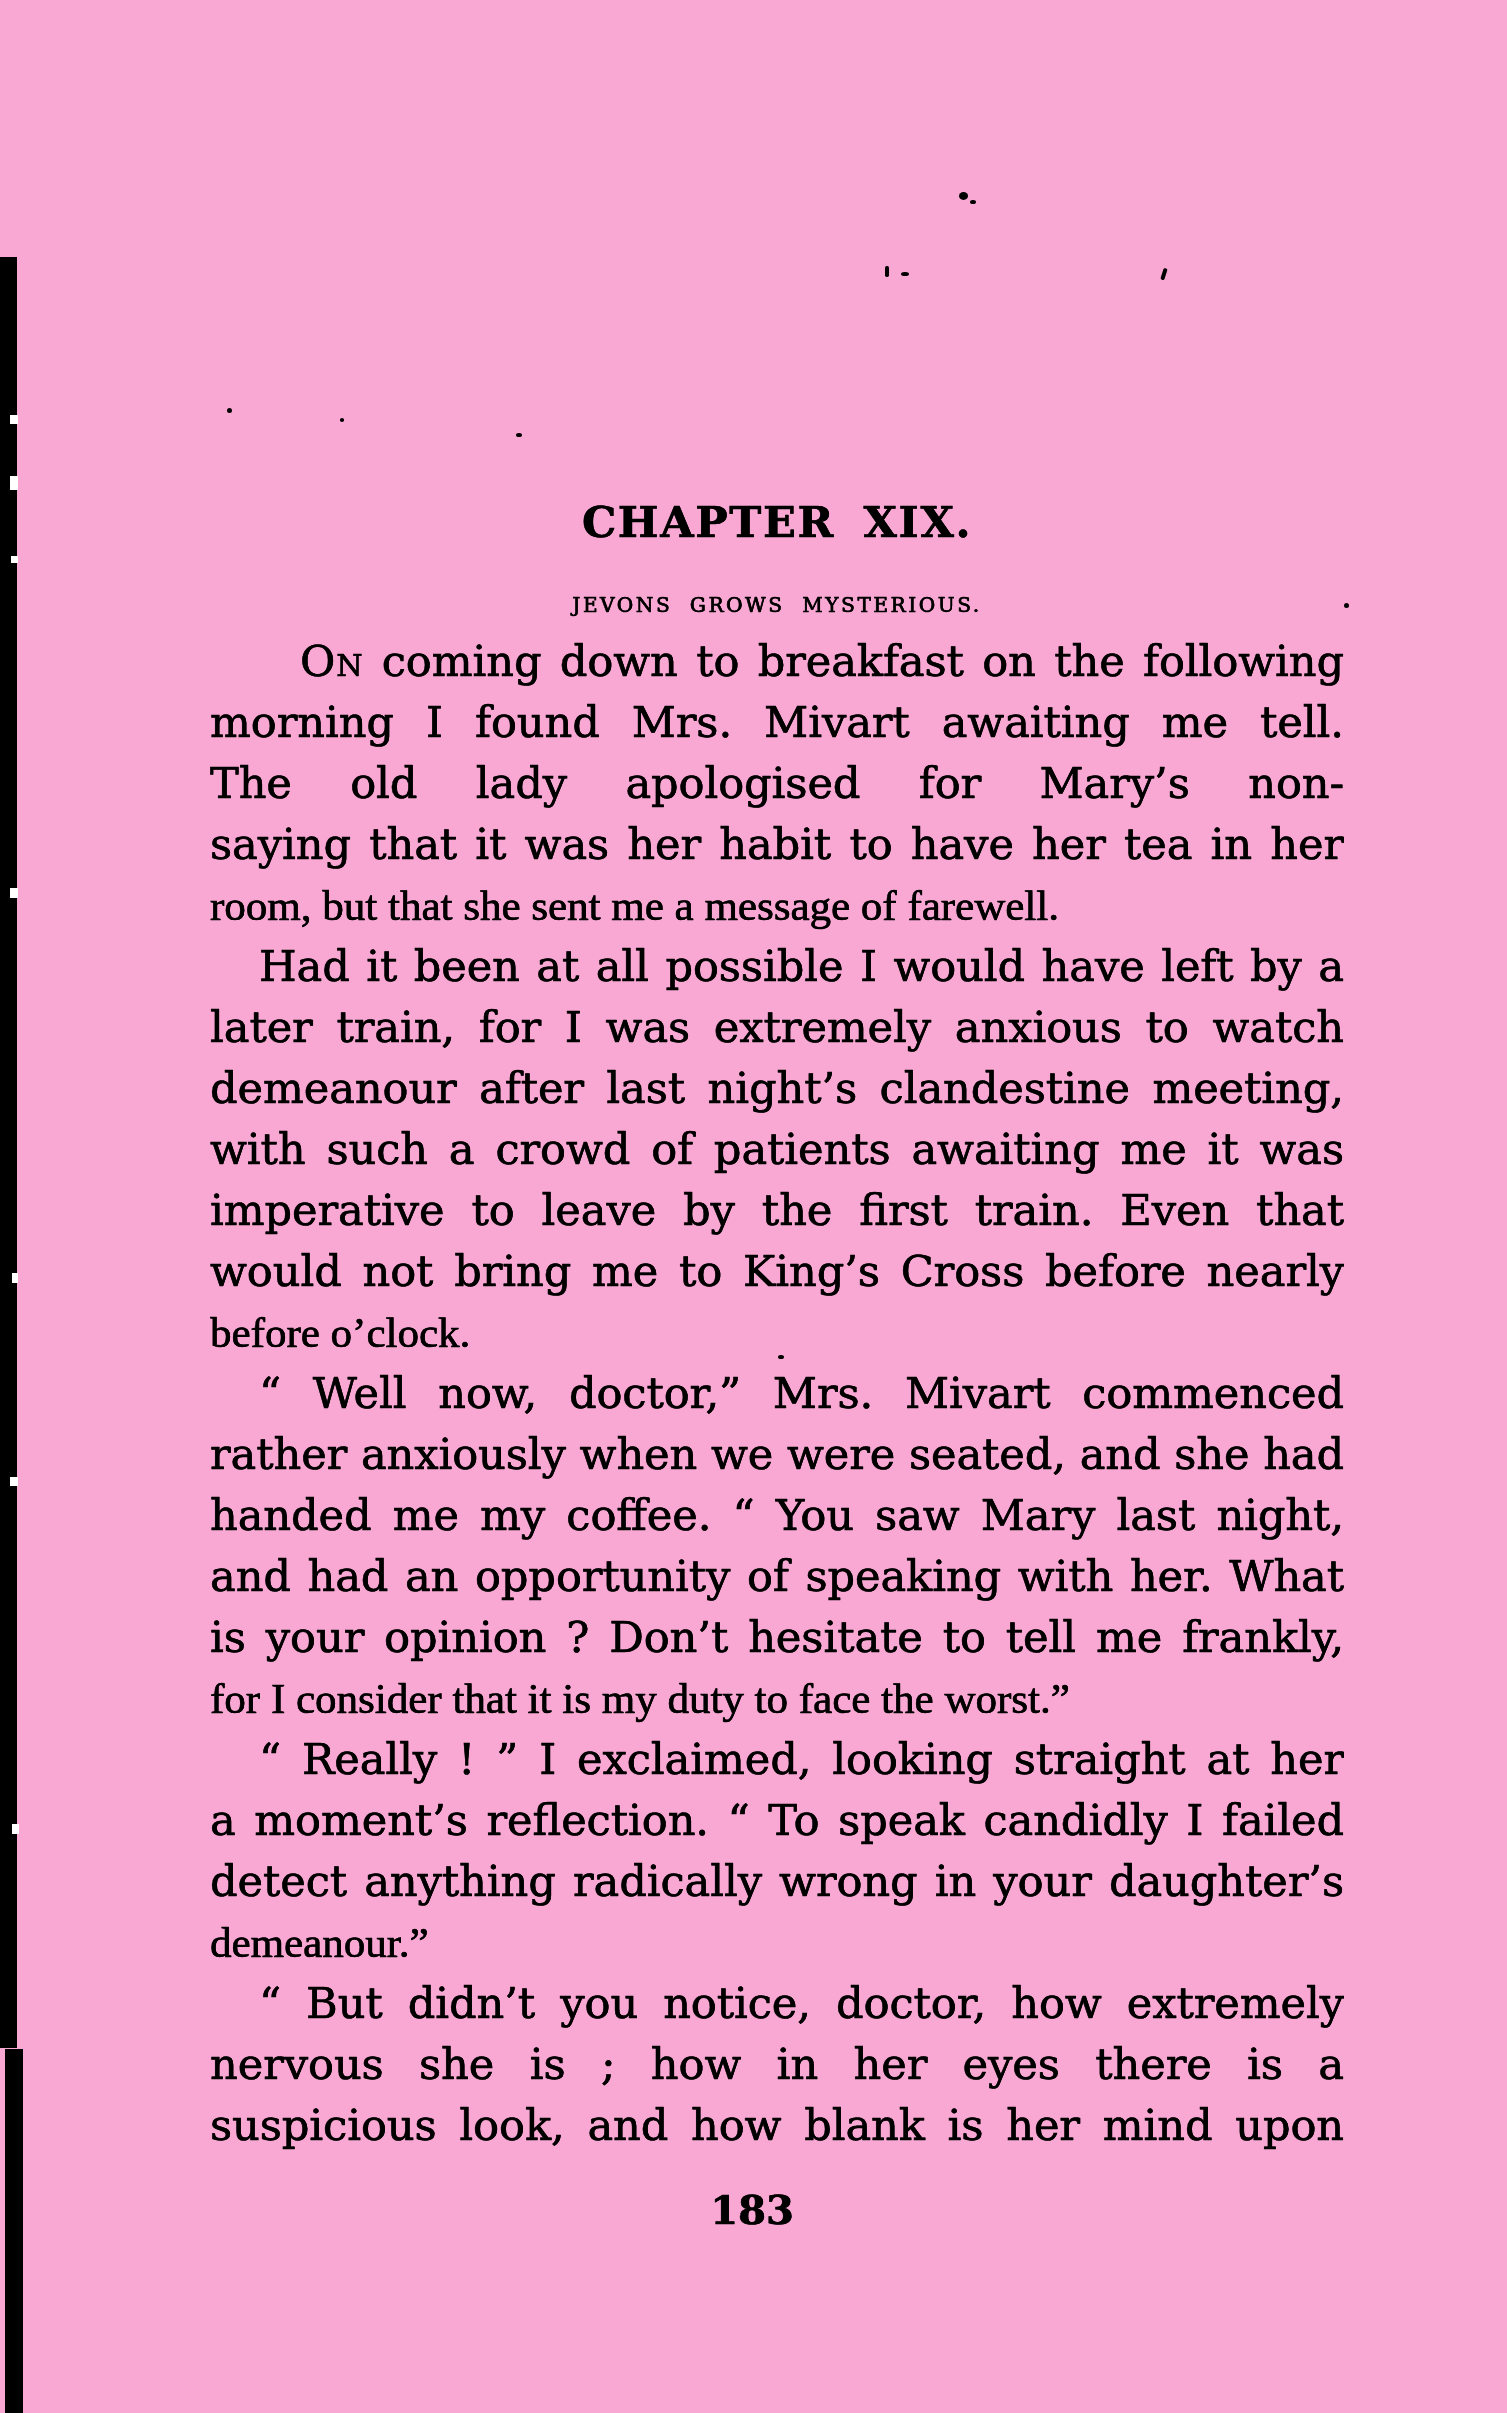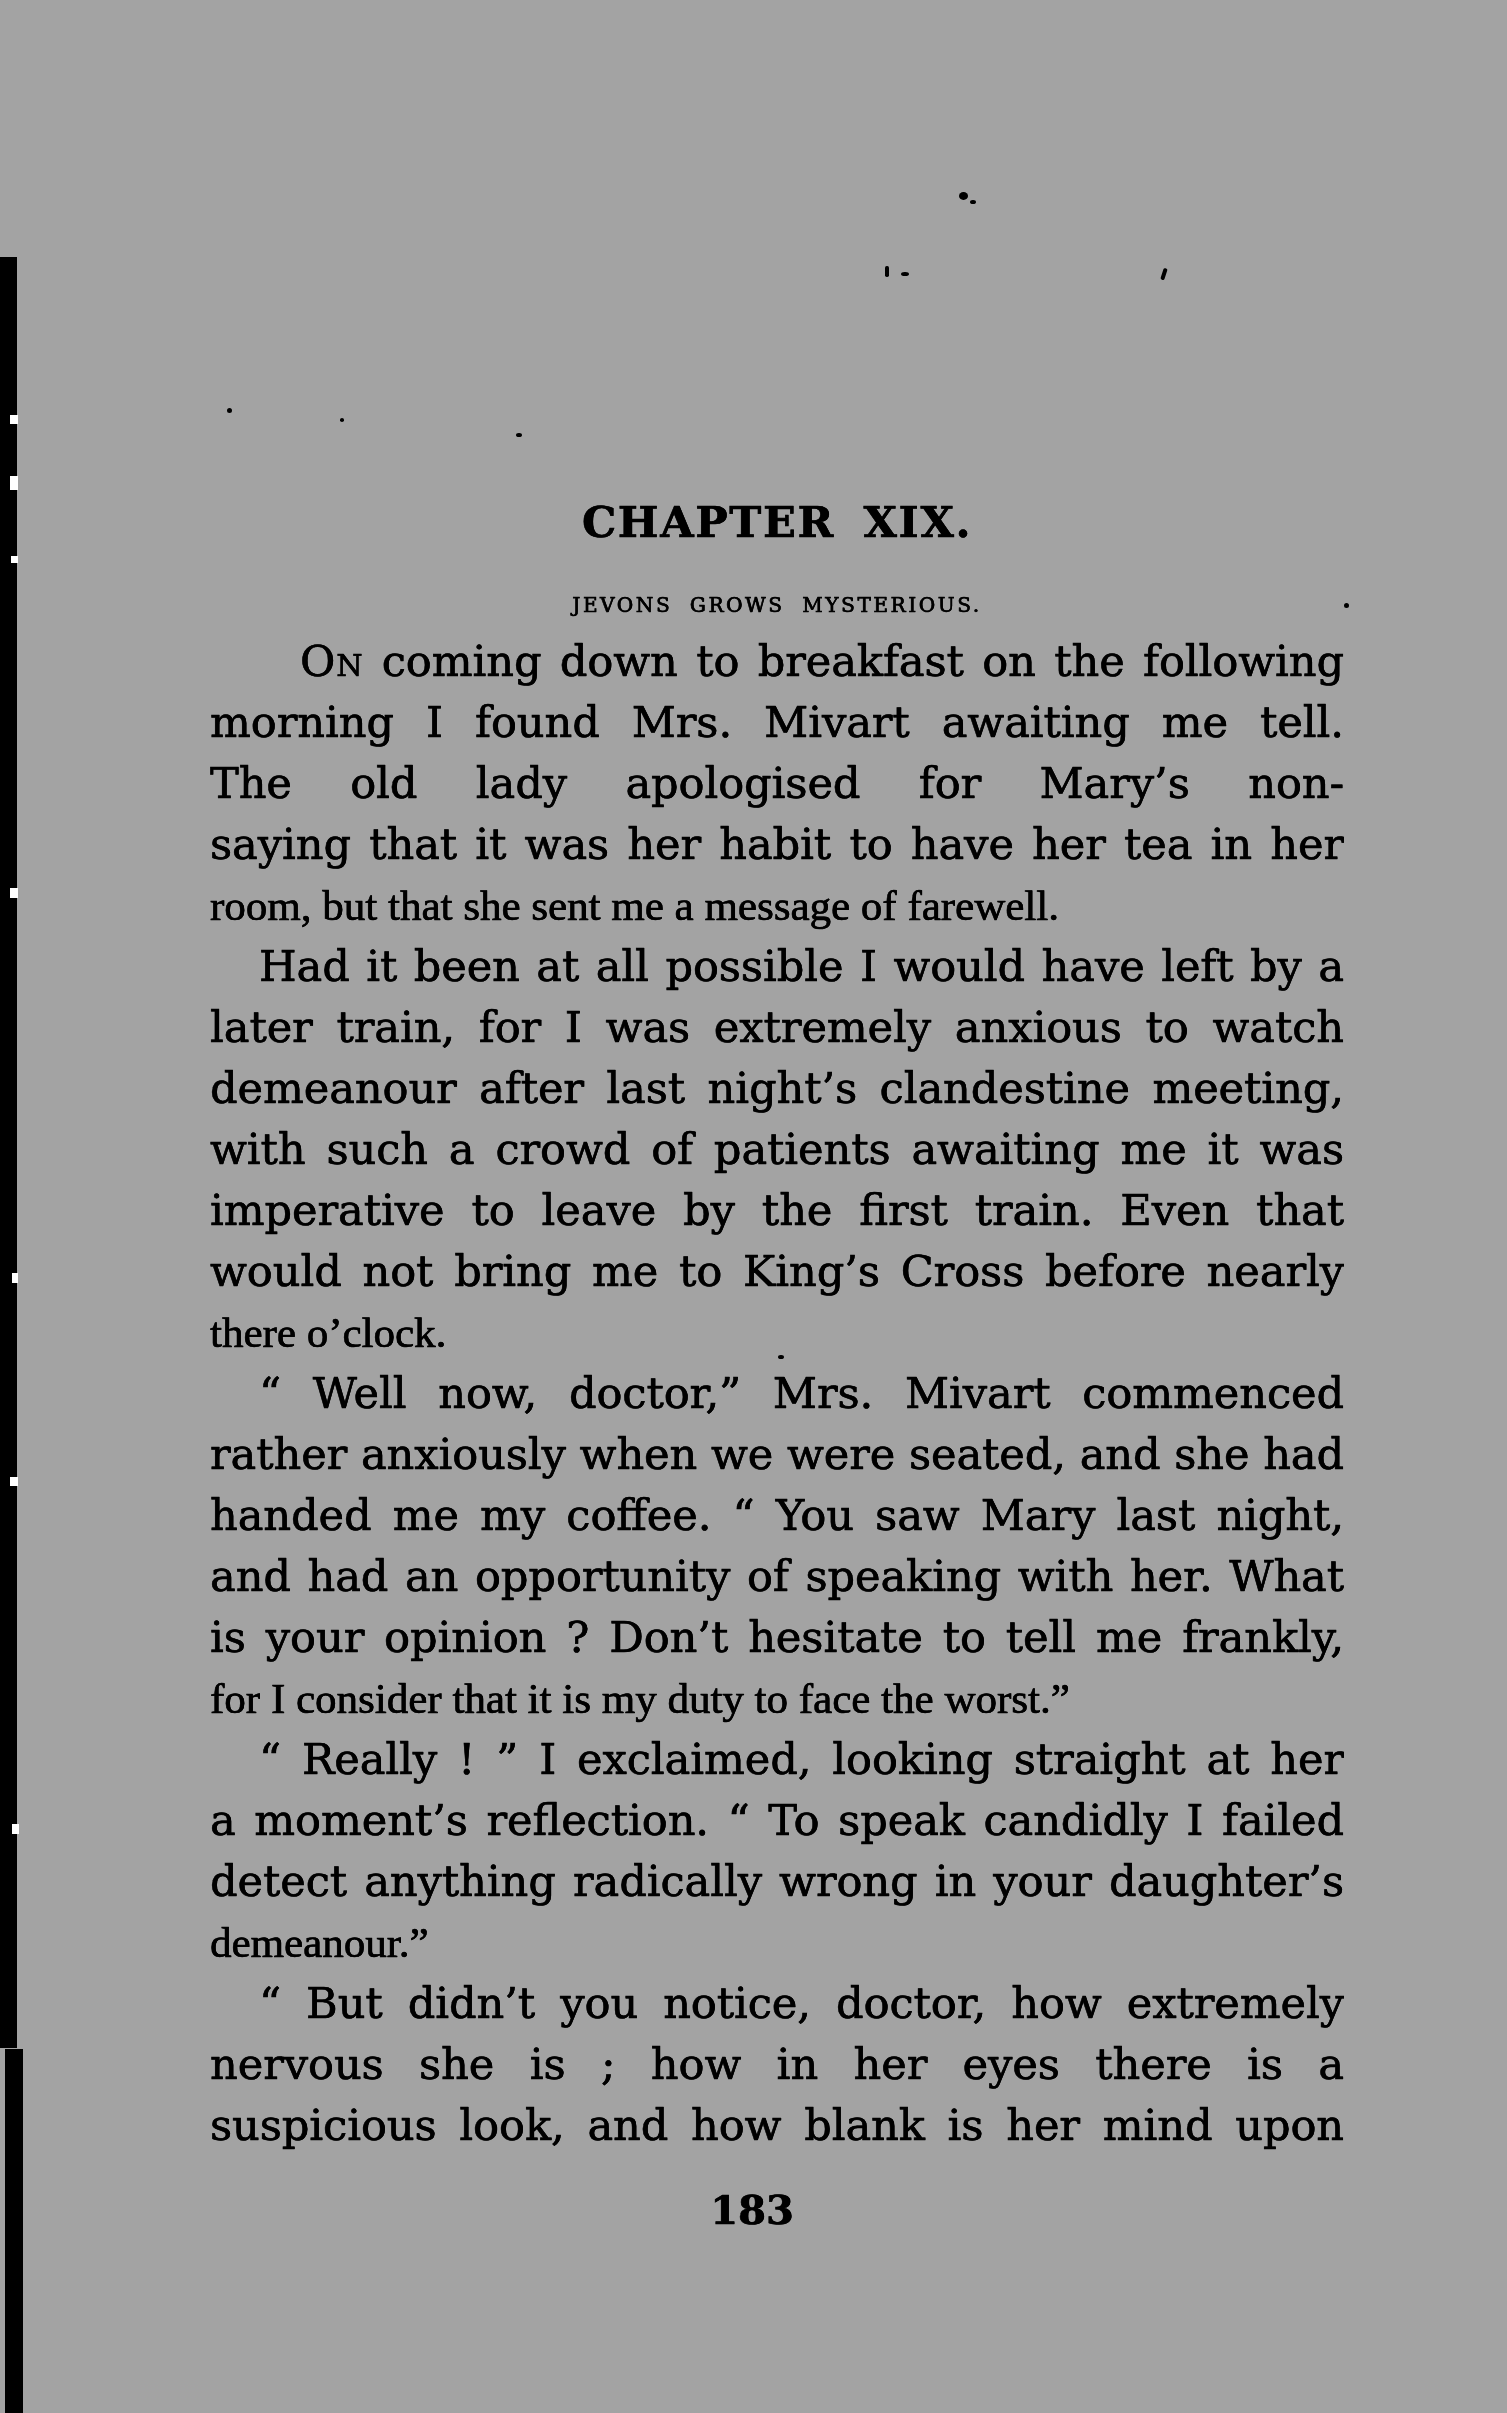--- a/index.html
+++ b/index.html
@@ -4,21 +4,21 @@
 <style>
   html, body {
     margin: 0;
     padding: 0;
     background: #e8e8e8;
   }
   .page {
     position: relative;
     width: 1507px;
     height: 2413px;
-    background: #a3a3a3;
+    background: #f9a8d4;
     overflow: hidden;
     font-family: "DejaVu Serif", "Liberation Serif", serif;
     color: #000;
   }
   
   .ink {
     -webkit-text-stroke: 0.6px #000;
     text-shadow: 0.3px 0 0 #000;
   }
   
@@ -135,21 +135,21 @@
         <div class="line">morning I found Mrs. Mivart awaiting me tell.</div>
         <div class="line">The old lady apologised for Mary’s non-appearance,</div>
         <div class="line">saying that it was her habit to have her tea in her</div>
         <div class="line end">room, but that she sent me a message of farewell.</div>
         <div class="line indent">Had it been at all possible I would have left by a</div>
         <div class="line">later train, for I was extremely anxious to watch her</div>
         <div class="line">demeanour after last night’s clandestine meeting, but</div>
         <div class="line">with such a crowd of patients awaiting me it was</div>
         <div class="line">imperative to leave by the first train.  Even that</div>
         <div class="line">would not bring me to King’s Cross before nearly</div>
-        <div class="line end">there o’clock.</div>
+        <div class="line end">before o’clock.</div>
         <div class="line indent">“ Well now, doctor,” Mrs. Mivart commenced</div>
         <div class="line">rather anxiously when we were seated, and she had</div>
         <div class="line">handed me my coffee.  “ You saw Mary last night,</div>
         <div class="line">and had an opportunity of speaking with her.  What</div>
         <div class="line">is your opinion ?  Don’t hesitate to tell me frankly,</div>
         <div class="line end">for I consider that it is my duty to face the worst.”</div>
         <div class="line indent">“ Really ! ” I exclaimed, looking straight at her after</div>
         <div class="line">a moment’s reflection.  “ To speak candidly I failed to</div>
         <div class="line">detect anything radically wrong in your daughter’s</div>
         <div class="line end">demeanour.”</div>

